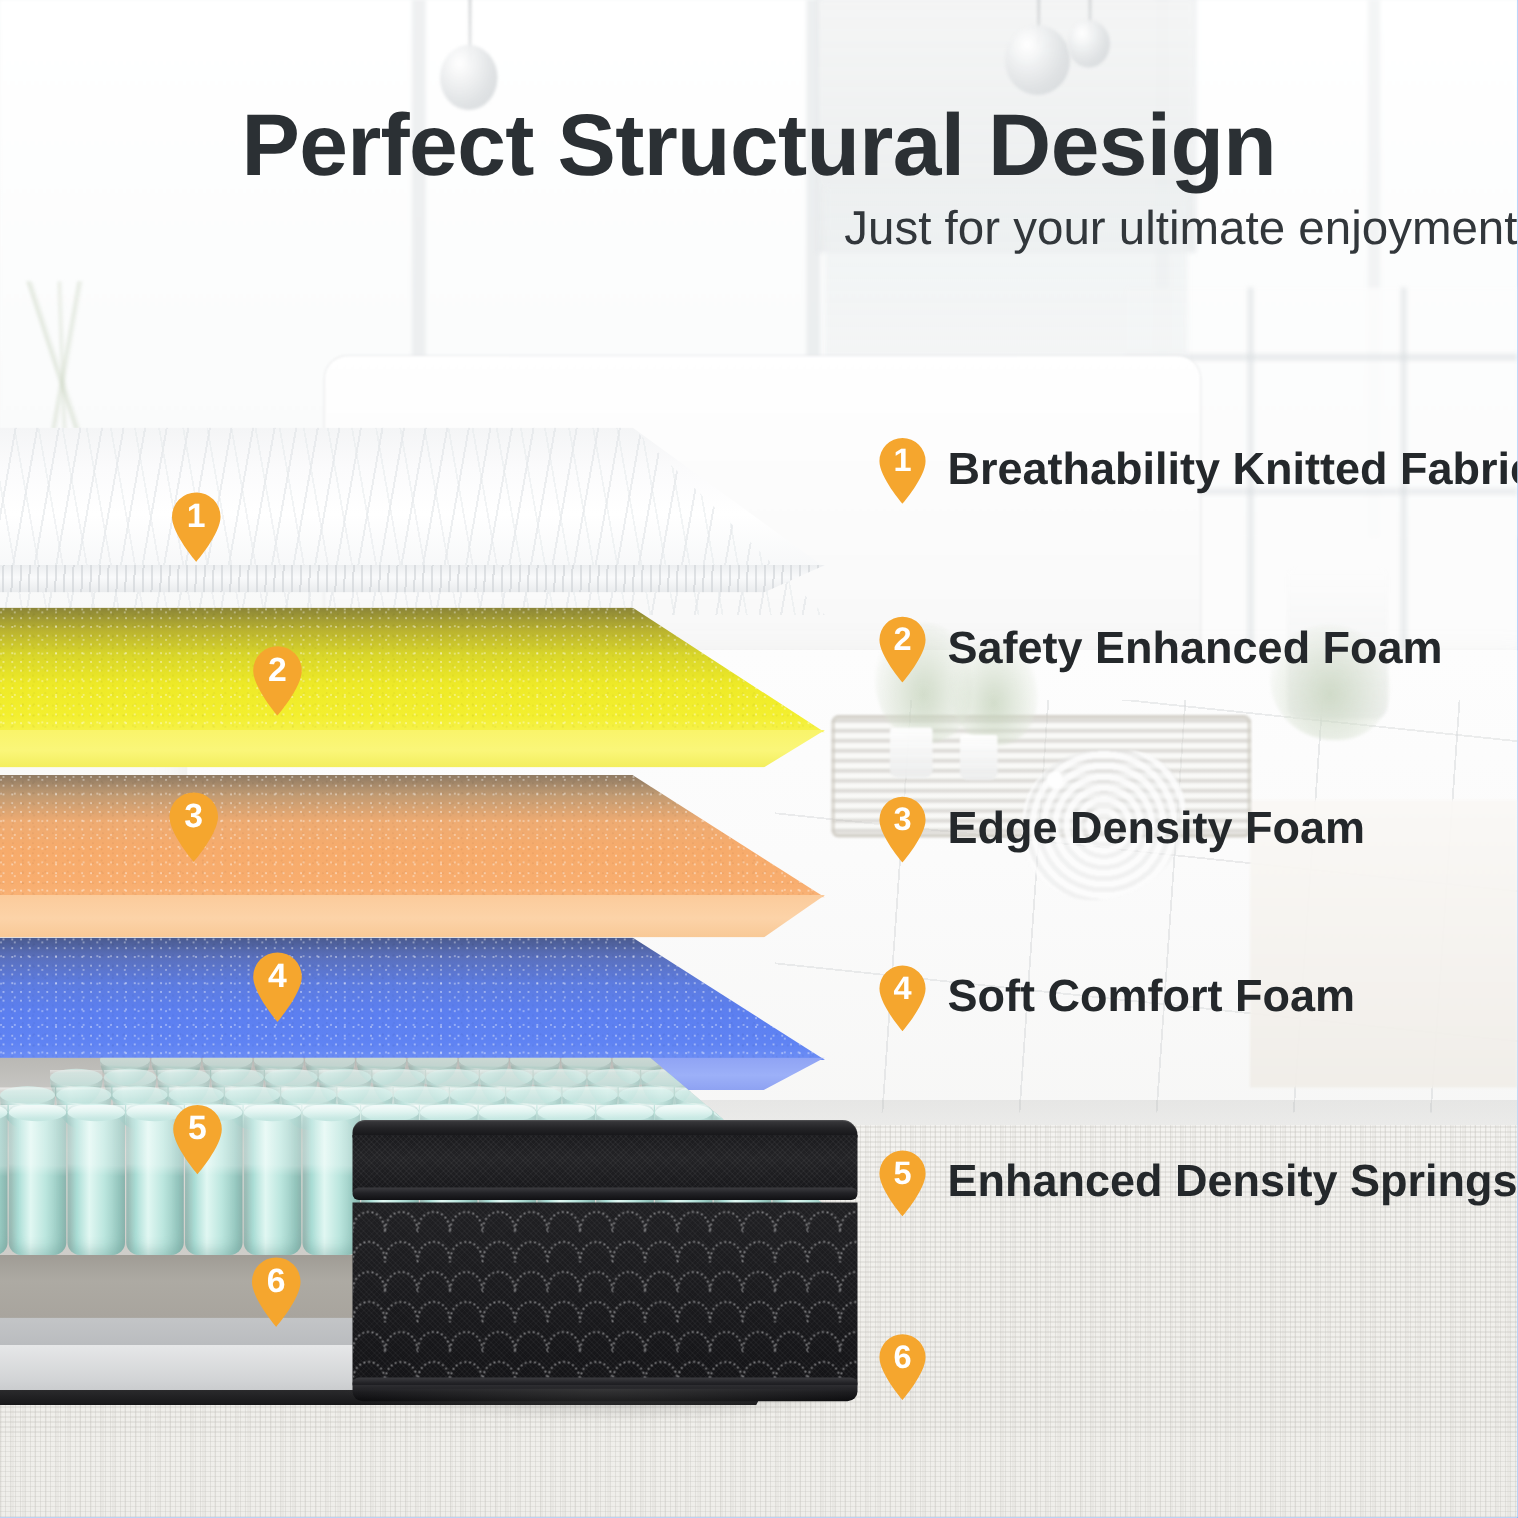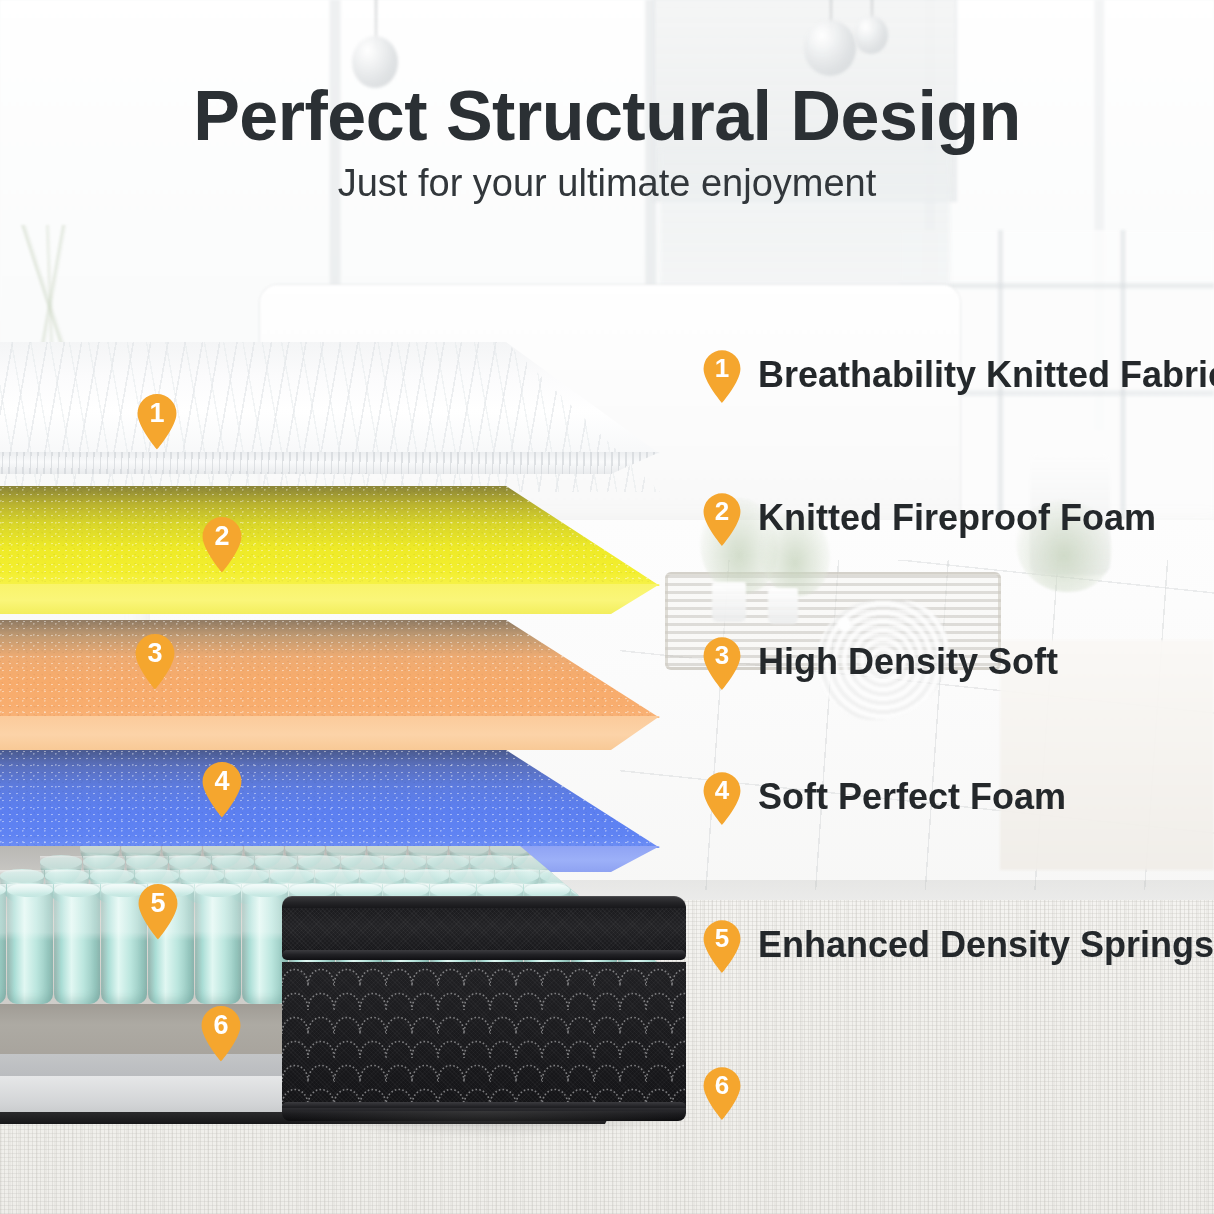--- a/index.html
+++ b/index.html
@@ -386,21 +386,21 @@
     position: absolute; left: 0; top: 76px; width: 1214px;
     text-align: center;
     font-size: 70px;
     font-weight: bold;
     color: #2b3034;
     letter-spacing: -0.5px;
     font-family: "Liberation Sans", sans-serif;
   }
   #subtitle {
     position: absolute; left: 0; top: 162px; width: 1214px;
-    text-align: center;
+    text-align: right;
     font-size: 38px;
     color: #32373b;
     font-family: "Liberation Sans", sans-serif;
   }
 
   
   .legend-row {
     position: absolute;
     left: 700px;
     display: flex;
@@ -850,39 +850,39 @@
         </div>
         <div class="legend-text">Breathability Knitted Fabric</div>
       </div>
       <div class="legend-row" style="top: 518px;">
         <div class="pin-wrap">
           <svg viewBox="0 0 42 54" xmlns="http://www.w3.org/2000/svg">
             <path d="M21 54 C21 54 3.2 33.4 3.2 21 A17.8 17.8 0 1 1 38.8 21 C38.8 33.4 21 54 21 54 Z" fill="#F5A62E"></path>
           </svg>
           <div class="num">2</div>
         </div>
-        <div class="legend-text">Knitted Fireproof Foam</div>
+        <div class="legend-text">Safety Enhanced Foam</div>
       </div>
       <div class="legend-row" style="top: 662px;">
         <div class="pin-wrap">
           <svg viewBox="0 0 42 54" xmlns="http://www.w3.org/2000/svg">
             <path d="M21 54 C21 54 3.2 33.4 3.2 21 A17.8 17.8 0 1 1 38.8 21 C38.8 33.4 21 54 21 54 Z" fill="#F5A62E"></path>
           </svg>
           <div class="num">3</div>
         </div>
-        <div class="legend-text">High Density Soft</div>
+        <div class="legend-text">Edge Density Foam</div>
       </div>
       <div class="legend-row" style="top: 797px;">
         <div class="pin-wrap">
           <svg viewBox="0 0 42 54" xmlns="http://www.w3.org/2000/svg">
             <path d="M21 54 C21 54 3.2 33.4 3.2 21 A17.8 17.8 0 1 1 38.8 21 C38.8 33.4 21 54 21 54 Z" fill="#F5A62E"></path>
           </svg>
           <div class="num">4</div>
         </div>
-        <div class="legend-text">Soft Perfect Foam</div>
+        <div class="legend-text">Soft Comfort Foam</div>
       </div>
       <div class="legend-row" style="top: 945px;">
         <div class="pin-wrap">
           <svg viewBox="0 0 42 54" xmlns="http://www.w3.org/2000/svg">
             <path d="M21 54 C21 54 3.2 33.4 3.2 21 A17.8 17.8 0 1 1 38.8 21 C38.8 33.4 21 54 21 54 Z" fill="#F5A62E"></path>
           </svg>
           <div class="num">5</div>
         </div>
         <div class="legend-text">Enhanced Density Springs</div>
       </div>

